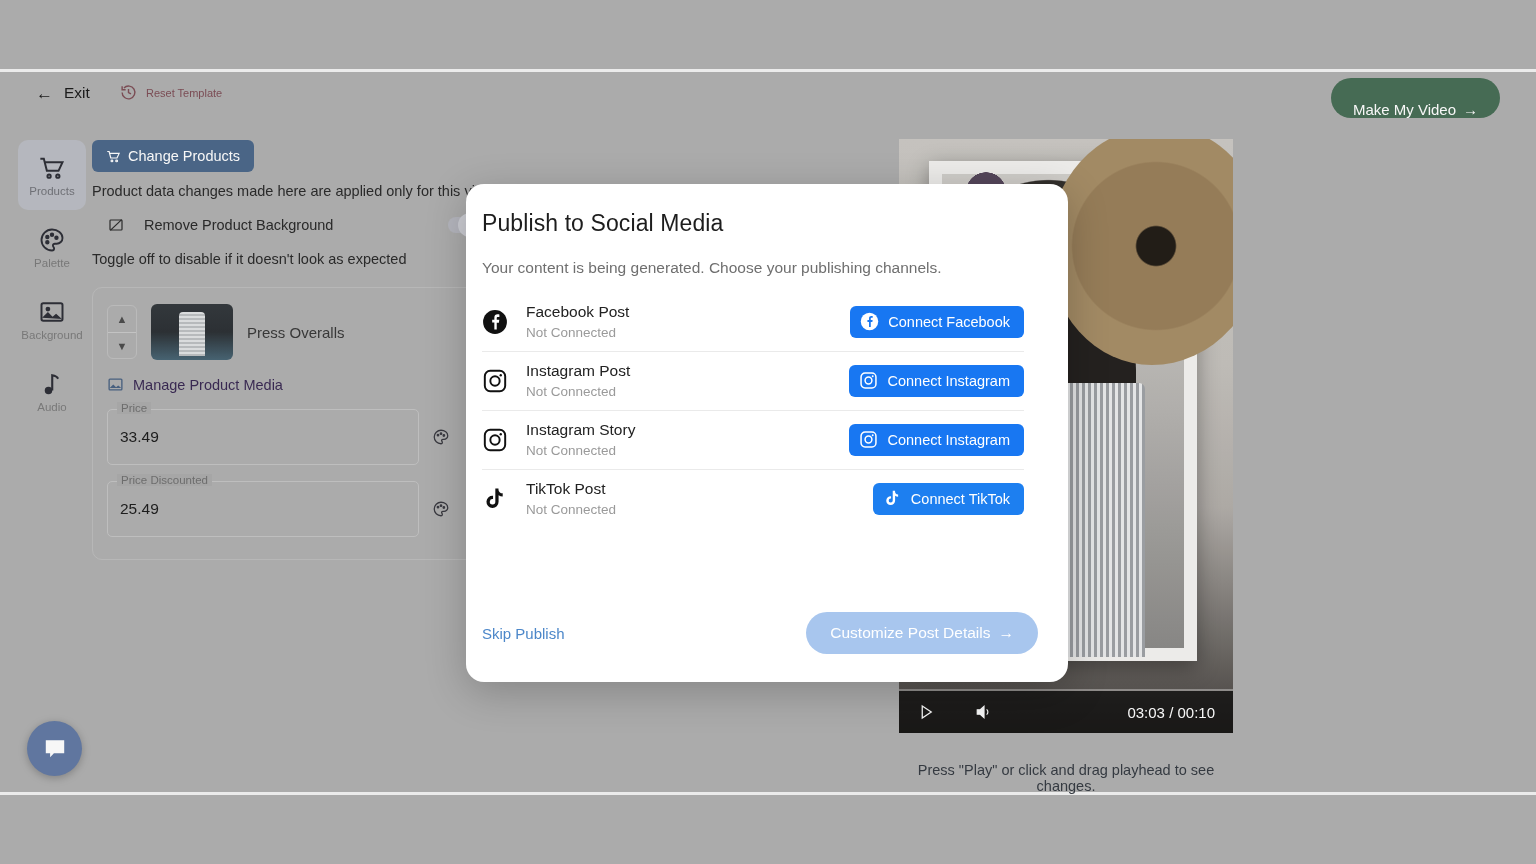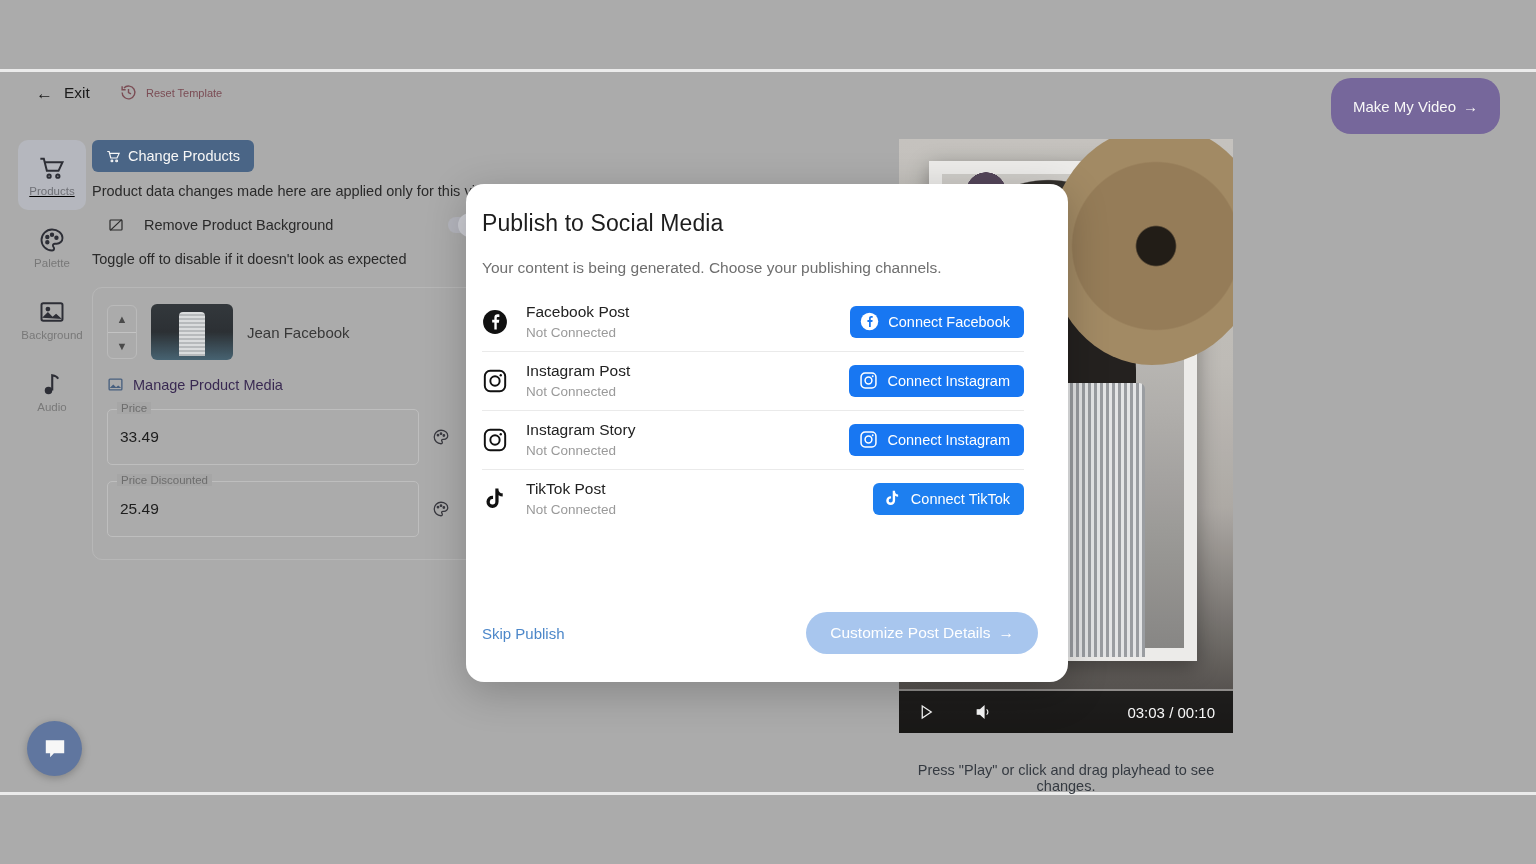--- a/index.html
+++ b/index.html
@@ -38,35 +38,35 @@
 
   .reset-btn {
     position: absolute; left: 120px; top: 12px;
     display: flex; align-items: center; gap: 9px;
     color: #c43a52; font-size: 11px; cursor: pointer;
   }
   .reset-ico { width: 17px; height: 17px; display:block; }
 
   .makevideo-btn {
     position: absolute; right: 36px; top: 6px;
-    height: 56px; padding: 0 22px; border: none; border-radius: 20px;
-    background: #8b5cf6; color: #fff; font-size: 15px;
+    height: 40px; padding: 0 22px; border: none; border-radius: 20px;
+    background: #15803d; color: #fff; font-size: 15px;
     font-family: "Liberation Sans", sans-serif;
-    display: flex; align-items: center; gap: 7px; cursor: pointer;
+    display: flex; align-items: flex-end; gap: 7px; cursor: pointer;
   }
 
   
   .rail { position: absolute; left: 18px; top: 140px; width: 68px; }
   .rail-item {
     width: 68px; height: 70px; border-radius: 10px;
     display: flex; flex-direction: column; align-items: center;
     justify-content: center; gap: 3px; cursor: pointer;
     margin-bottom: 2px;
   }
-  .rail-item.active { background: #b7bdd0; text-decoration: underline; }
+  .rail-item.active { background: #b7bdd0; }
   .rail-ico { width: 28px; height: 28px; display:block; }
   .rail-label { font-size: 11.5px; color: #7c7c7c; }
   .rail-item.active .rail-label { color: #6f7385; }
 
   
   .panel { position: absolute; left: 92px; top: 140px; width: 440px; }
   .change-products {
     height: 32px; padding: 0 14px; border: none; border-radius: 6px;
     background: #1f6fd0; color: #fff; font-size: 14.5px;
     font-family: "Liberation Sans", sans-serif;
@@ -374,21 +374,21 @@
 
     <div class="subhint">Toggle off to disable if it doesn't look as expected</div>
 
     <div class="card">
       <div class="prod-row">
         <div class="stepper">
           <div>▲</div>
           <div>▼</div>
         </div>
         <div class="thumb"></div>
-        <div class="prod-name">Jean Facebook</div>
+        <div class="prod-name">Press Overalls</div>
       </div>
 
       <div class="manage-media">
         <svg class="mm-ico" viewBox="0 0 24 24" fill="none" stroke="#2368c4" stroke-width="1.9">
           <rect x="3" y="4.5" width="18" height="15" rx="1.2"></rect>
           <path d="M3.8 17l5-5 4 4 3-2.5 4.4 3.5" fill="#2368c4" stroke="none"></path>
         </svg>
         <span>Manage Product Media</span>
       </div>
 

